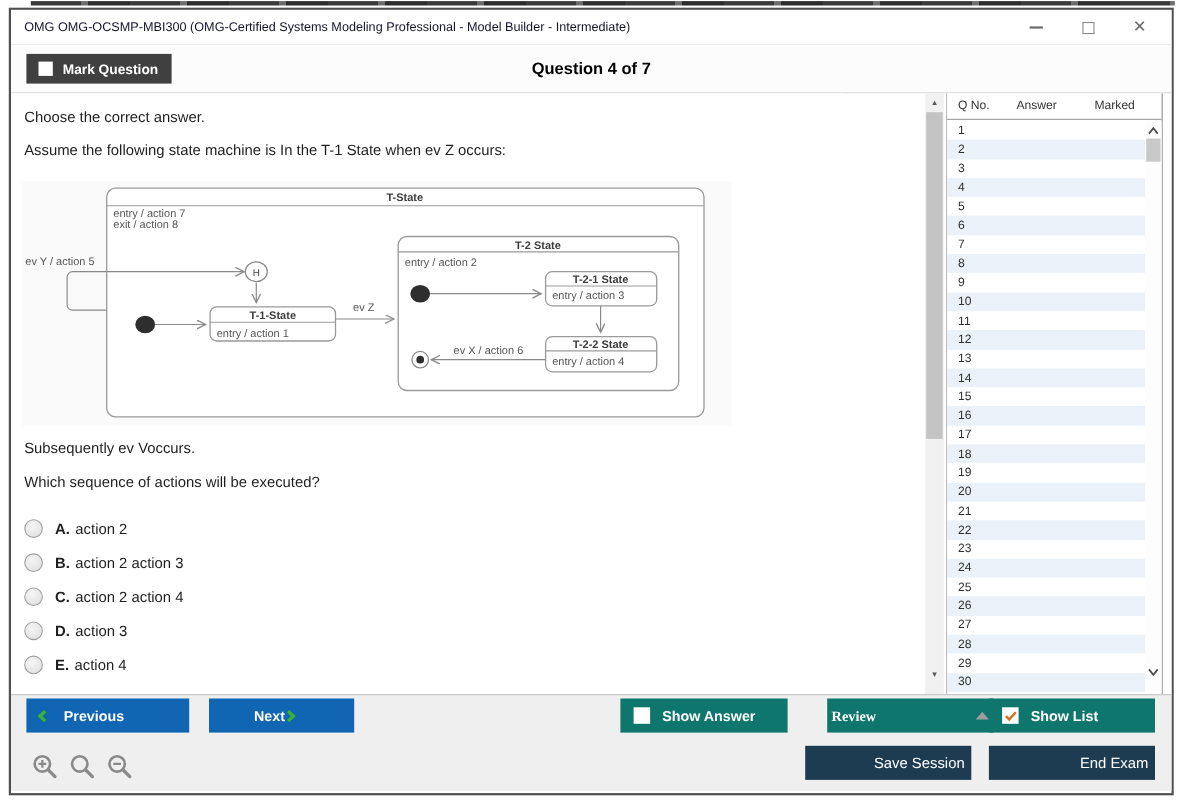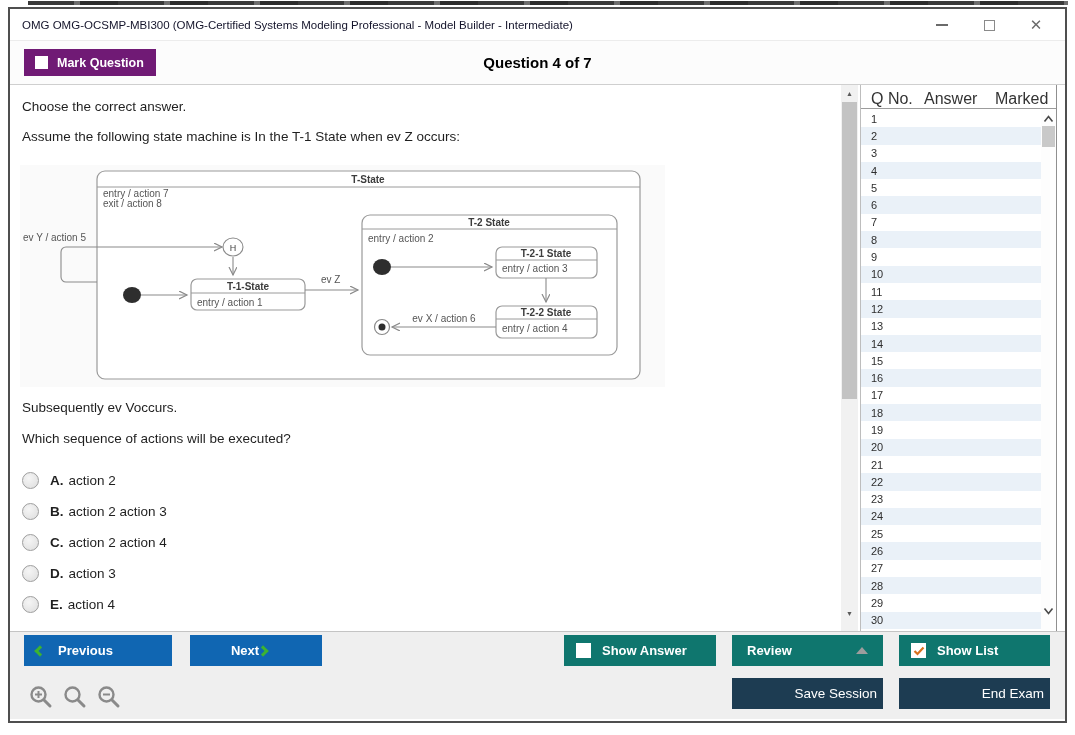--- a/index.html
+++ b/index.html
@@ -19,21 +19,21 @@
   
   .titlebar { position:relative; height:32px; background:#fff; border-bottom:1px solid #ececec; }
   .titlebar .title { position:absolute; left:12px; top:10px; font-size:11.5px; color:#14142b; white-space:nowrap; }
   .win-controls { position:absolute; right:22px; top:0; height:32px; display:flex; align-items:center; gap:33px; }
   .wc { width:14px; height:14px; display:flex; align-items:center; justify-content:center; cursor:pointer; }
   .min-bar { width:12px; height:2px; background:#6a6a6a; }
   .max-box { width:11px; height:11px; border:1.5px solid #8a8a8a; }
   .close-x { font-size:15px; color:#6a6a6a; line-height:14px; font-weight:400; }
   
   .header { position:relative; height:44px; background:#fcfcfc; border-bottom:1px solid #cfcfcf; }
-  .mark-btn { position:absolute; left:14px; top:8px; width:132px; height:27px; background:#701a75; border:none;
+  .mark-btn { position:absolute; left:14px; top:8px; width:132px; height:27px; background:#404040; border:none;
     display:flex; align-items:center; gap:9px; padding:0 0 0 11px; cursor:pointer; }
   .cb-sm { width:13px; height:13px; background:#fff; flex:0 0 auto; }
   .mark-label { color:#fff; font-weight:bold; font-size:12.5px; }
   .qcounter { position:absolute; left:0; right:0; top:13px; text-align:center; font-size:15px; font-weight:bold; color:#000; }
   
   .main { position:relative; height:546px; background:#fff; }
   .content { position:absolute; left:0; top:0; width:756px; height:546px; background:#fff; }
   .q-text { position:absolute; left:12px; font-size:13.5px; color:#1f1f1f; }
   
   .diagram { position:absolute; left:10px; top:80px; width:645px; height:222px; background:#fafafa; }
@@ -45,21 +45,21 @@
   .opt-letter { font-size:13.5px; font-weight:bold; color:#1f1f1f; margin-right:5px; }
   .opt-text { font-size:13.5px; color:#1f1f1f; }
   
   .scroll-main { position:absolute; left:831px; top:0; width:17px; height:546px; background:#f1f1f1; }
   .sb-arrow { position:absolute; left:0; width:17px; height:15px; color:#5a5a5a; font-size:7px; text-align:center; line-height:15px; cursor:pointer; }
   .sb-thumb { position:absolute; left:1px; width:15px; background:#c3c3c3; cursor:pointer; }
   
   .sidebar { position:absolute; left:850px; top:0; width:197px; height:546px; background:#fff;
     border-left:1px solid #bdbdbd; border-right:1px solid #8f8f8f; }
   .qlist-header { position:relative; height:24px; border-bottom:1px solid #9c9c9c; }
-  .qlist-header span { position:absolute; top:5px; font-size:16px; color:#333; }
+  .qlist-header span { position:absolute; top:5px; font-size:11px; color:#333; }
   .qh-no { left:10px; } .qh-ans { left:63px; } .qh-marked { left:134px; }
   .qlist-rows { position:absolute; left:0; top:25px; width:180px; }
   .qrow { height:17.3px; display:flex; align-items:center; padding-left:10px; font-size:11px; color:#2e2e2e; cursor:pointer; }
   .qrow.alt { background:#eaf1f8; }
   .qlist-scroll { position:absolute; right:0; top:25px; width:15px; height:520px; background:#fdfdfd; }
   .ql-chev { position:absolute; left:0; width:15px; height:14px; display:flex; align-items:center; justify-content:center; cursor:pointer; }
   .ql-thumb { position:absolute; left:1px; top:16px; width:13px; height:21px; background:#c9c9c9; cursor:pointer; }
   
   .footer { position:relative; height:88px; background:#efefef; border-top:1px solid #c4c4c4; }
   .fbtn { position:absolute; height:31px; border:none; display:flex; align-items:center; cursor:pointer;
@@ -266,21 +266,21 @@
     </button>
     <button class="fbtn blue" style="left:180px; top:3px; width:132px; justify-content:center; padding-right:20px; ">
       <span>Next</span>
       <span class="chev right"></span>
     </button>
 
     <button class="fbtn orange" style="left:554px; top:3px; width:152px; padding-left:12px; gap:11px;">
       <span class="cb-md"></span>
       <span>Show Answer</span>
     </button>
-    <button class="fbtn orange" style="left:722px; top:3px; width:151px; justify-content:space-between; padding:0 15px;">
+    <button class="fbtn orange" style="left:742px; top:3px; width:151px; justify-content:space-between; padding:0 4px;font-family:Liberation Serif, serif;">
       <span>Review</span>
       <span class="tri-up"></span>
     </button>
     <button class="fbtn orange" style="left:889px; top:3px; width:151px; padding-left:12px; gap:11px;">
       <span class="cb-md">
         <svg width="12" height="10">
             <polyline points="1.5,5 4.5,8 10.5,1.5" fill="none" stroke="#d8721e" stroke-width="2.2"></polyline>
           </svg>
       </span>
       <span>Show List</span>

